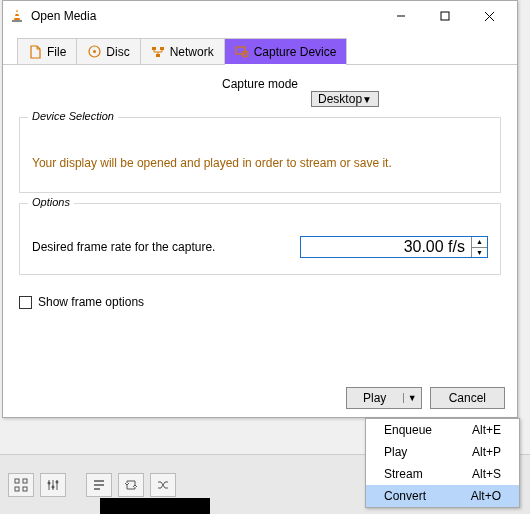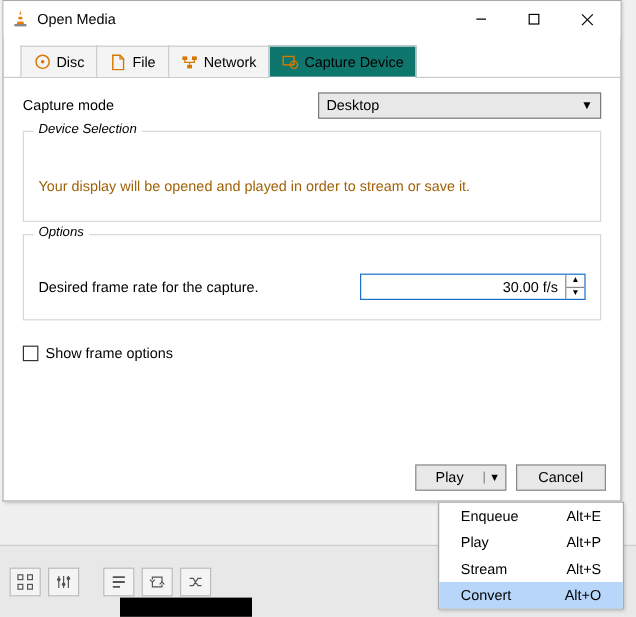--- a/index.html
+++ b/index.html
@@ -91,38 +91,39 @@
     border: 1px solid #ccc;
     border-bottom: none;
     background: #f4f4f4;
     margin-right: -1px;
     gap: 5px;
     font-size: 12px;
     color: #000;
     position: relative;
   }
   .tab.active {
-    background: #0f766e;
+    background: #8b5cf6;
     z-index: 2;
   }
   .tab.active::after {
     content: "";
     position: absolute;
     left: 0; right: 0; bottom: -1px;
     height: 1px;
     background: #fff;
   }
   .tab-icon { width: 14px; height: 14px; display:flex; align-items:center; justify-content:center;}
   .body {
     padding: 12px 16px 0 16px;
   }
   .row {
     display: flex;
     align-items: center;
     margin-bottom: 10px;
+    flex-direction: column;
   }
   .row label { font-size: 12px; color: #000; }
   .select {
     flex: 1;
     height: 22px;
     border: 1px solid #7a7a7a;
     background: #e8e8e8;
     display: flex;
     align-items: center;
     padding: 0 6px;
@@ -157,21 +158,21 @@
     flex: 1;
     height: 22px;
     border: 1px solid #1a6fca;
     display: flex;
     align-items: center;
   }
   .spin-val {
     flex: 1;
     text-align: right;
     padding-right: 6px;
-    font-size: 12px;
+    font-size: 16px;
   }
   .spin-btns {
     width: 16px; height: 100%;
     border-left: 1px solid #888;
     display: flex; flex-direction: column;
   }
   .spin-btns div {
     flex:1; display:flex; align-items:center; justify-content:center;
     font-size: 7px; color:#000;
     border-bottom: 1px solid #888;
@@ -309,35 +310,35 @@
             <line x1="1" y1="1" x2="10" y2="10" stroke="#000"></line>
             <line x1="10" y1="1" x2="1" y2="10" stroke="#000"></line>
           </svg>
       </div>
     </div>
   </div>
 
   <div class="tabbar">
     <div class="tab">
       <span class="tab-icon">
+        <svg width="12" height="14" viewBox="0 0 12 14">
+            <path d="M2 1 L8 1 L11 4 L11 13 L2 13 Z" fill="none" stroke="#d87700" stroke-width="1.2"></path>
+            <path d="M8 1 L8 4 L11 4" fill="none" stroke="#d87700"></path>
+          </svg>
+      </span>
+      <span>File</span>
+    </div>
+    <div class="tab">
+      <span class="tab-icon">
         <svg width="13" height="13" viewBox="0 0 13 13">
             <circle cx="6.5" cy="6.5" r="5.5" fill="none" stroke="#d87700" stroke-width="1.2"></circle>
             <circle cx="6.5" cy="6.5" r="1.5" fill="#d87700"></circle>
           </svg>
       </span>
       <span>Disc</span>
-    </div>
-    <div class="tab">
-      <span class="tab-icon">
-        <svg width="12" height="14" viewBox="0 0 12 14">
-            <path d="M2 1 L8 1 L11 4 L11 13 L2 13 Z" fill="none" stroke="#d87700" stroke-width="1.2"></path>
-            <path d="M8 1 L8 4 L11 4" fill="none" stroke="#d87700"></path>
-          </svg>
-      </span>
-      <span>File</span>
     </div>
     <div class="tab">
       <span class="tab-icon">
         <svg width="14" height="12" viewBox="0 0 14 12">
             <rect x="1" y="1" width="4" height="3" fill="#d87700"></rect>
             <rect x="9" y="1" width="4" height="3" fill="#d87700"></rect>
             <rect x="5" y="8" width="4" height="3" fill="#d87700"></rect>
             <path d="M3 4 L3 6 L7 6 L7 8 M11 4 L11 6 L7 6" fill="none" stroke="#d87700"></path>
           </svg>
       </span>

